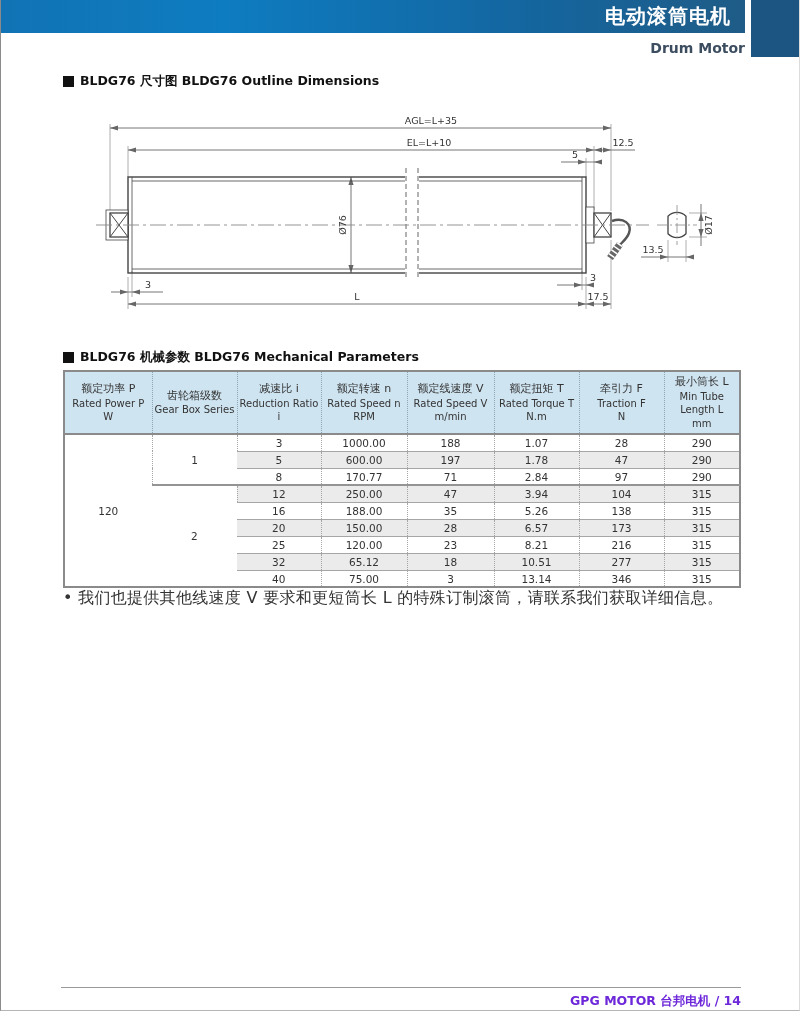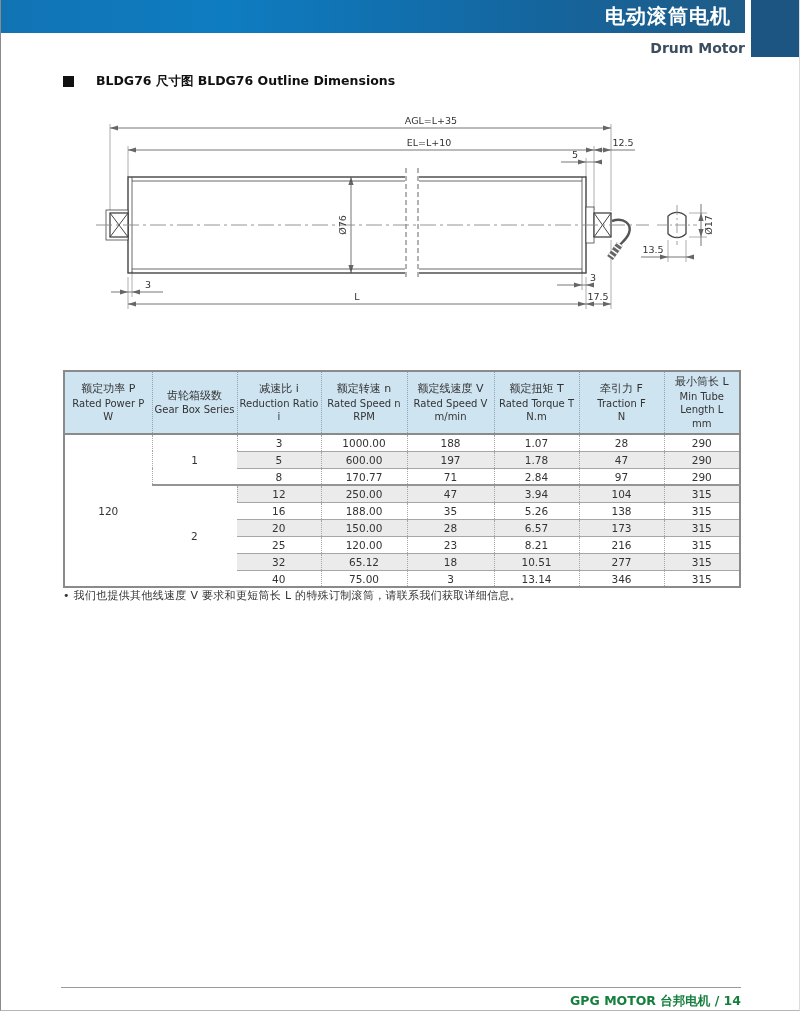--- a/index.html
+++ b/index.html
@@ -17,21 +17,21 @@
     display:flex; align-items:center; justify-content:flex-end; padding-right:14px;padding-left:36px;
   }
   .topbar .t { color:#fff; font-size:20px; font-weight:bold; letter-spacing:1px; }
   .top-square { position:absolute; right:0; top:0; width:48px; height:57px; background:#1d5582; }
   .subtitle {
     position:absolute; top:40px; left:0; width:744px; text-align:right;
     font-size:14px; font-weight:bold; color:#3c4d60;
   }
   
   .section-title { position:absolute; left:62px; font-size:12.5px; font-weight:bold; color:#111;
-    display:flex; align-items:center;gap:16px; }
+    display:flex; align-items:center; }
   .section-title .sq { display:inline-block; width:11px; height:11px; background:#111; margin-right:6px; }
   #sec1 { top:73px; }
   #sec2 { top:349px; }
   
   #drawing { position:absolute; left:0; top:100px; }
   #drawing text { font-size:9.5px; fill:#333; font-family:"DejaVu Sans","Liberation Sans",sans-serif; }
   
   #params-table {
     position:absolute; left:62px; top:370px; width:676px;
     border-collapse:collapse; table-layout:fixed; text-align:center; color:#333;
@@ -46,24 +46,24 @@
   #params-table .h-cn { font-size:11px; }
   #params-table .h-en { font-size:10px; }
   #params-table .h-unit { font-size:10px; }
   #params-table td {
     border-left:1px dotted #a5a5a5; height:17px; padding:0 2px; background:#fff;
   }
   #params-table tbody tr + tr td { border-top:1px solid #a6a6a6; }
   #params-table tbody tr.grp td { border-top:2px solid #949494; }
   #params-table tbody tr.alt td.v { background:#ebebeb; }
   
-  #note { position:absolute; left:62px; top:588px; font-size:11px; color:#333; letter-spacing:0.3px; }
+  #note { position:absolute; left:62px; top:588px; font-size:16px; color:#333; letter-spacing:0.3px; }
   #footer-rule { position:absolute; left:60px; top:987px; width:680px; height:1px; background:#9a9a9a; }
   #footer-text { position:absolute; left:0; top:993px; width:740px; text-align:right;
-    font-size:12.5px; font-weight:bold; color:#15803d; }
+    font-size:12.5px; font-weight:bold; color:#6d28d9; }
 </style>
 </head>
 <body>
 
 <div id="page">
 
   <div class="topbar">
     <span class="t">电动滚筒电机</span>
   </div>
   <div class="top-square"></div>
@@ -180,20 +180,24 @@
       <text transform="translate(345,125) rotate(-90)">Ø76</text>
       <text x="147" y="188">3</text>
       <text x="356" y="200">L</text>
       <text x="597" y="200">17.5</text>
       <text x="592" y="181">3</text>
       <text x="652" y="153">13.5</text>
       <text transform="translate(711,125) rotate(-90)">Ø17</text>
     </g>
   </svg>
 
+  <div class="section-title" id="sec2">
+    <span class="sq"></span>
+    <span>BLDG76 机械参数 BLDG76 Mechanical Parameters</span>
+  </div>
 
   <table id="params-table">
     <colgroup>
       <col style="width:88px">
         <col style="width:85px">
         <col style="width:84px">
         <col style="width:86px">
       <col style="width:87px">
         <col style="width:85px">
         <col style="width:85px">

